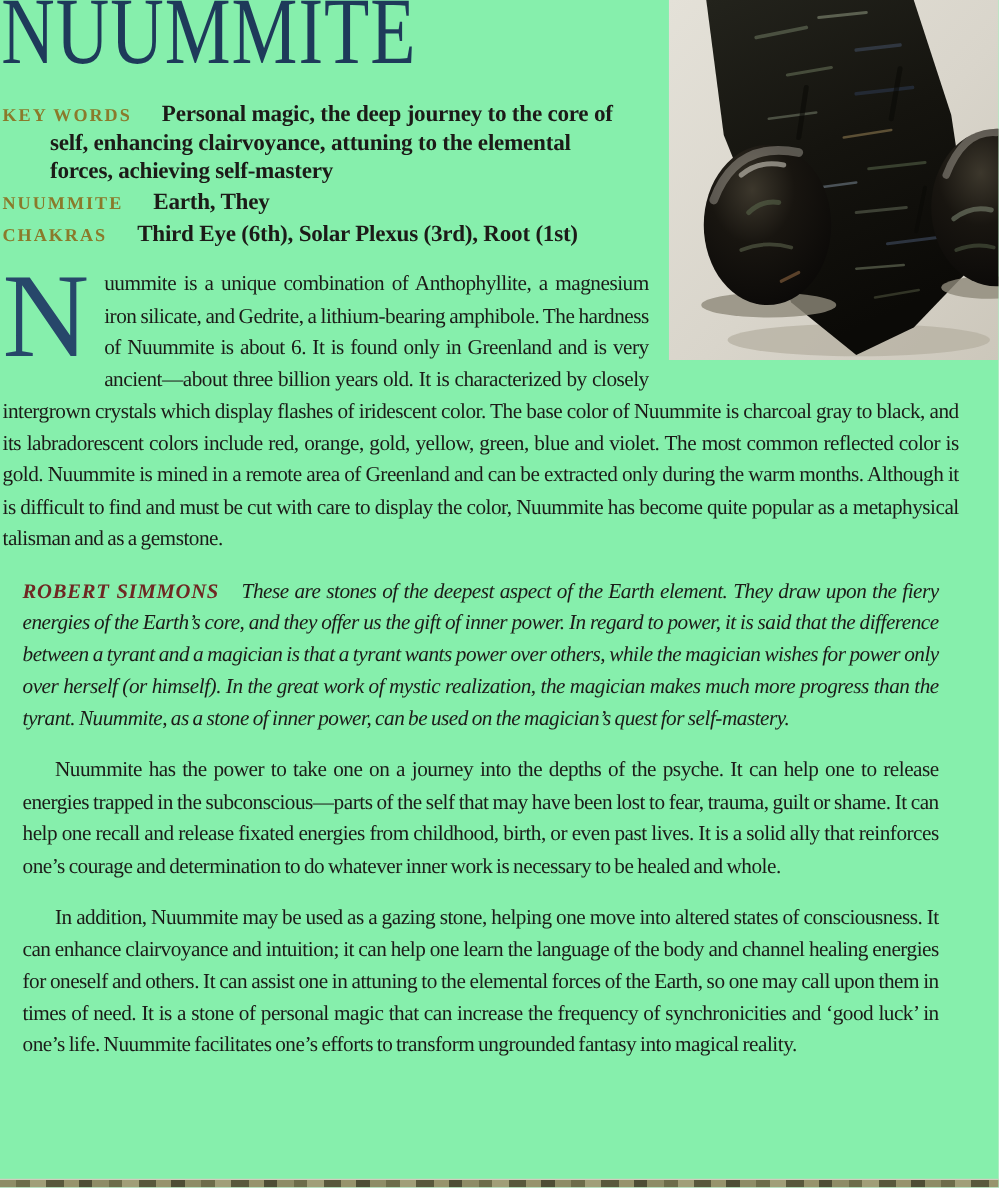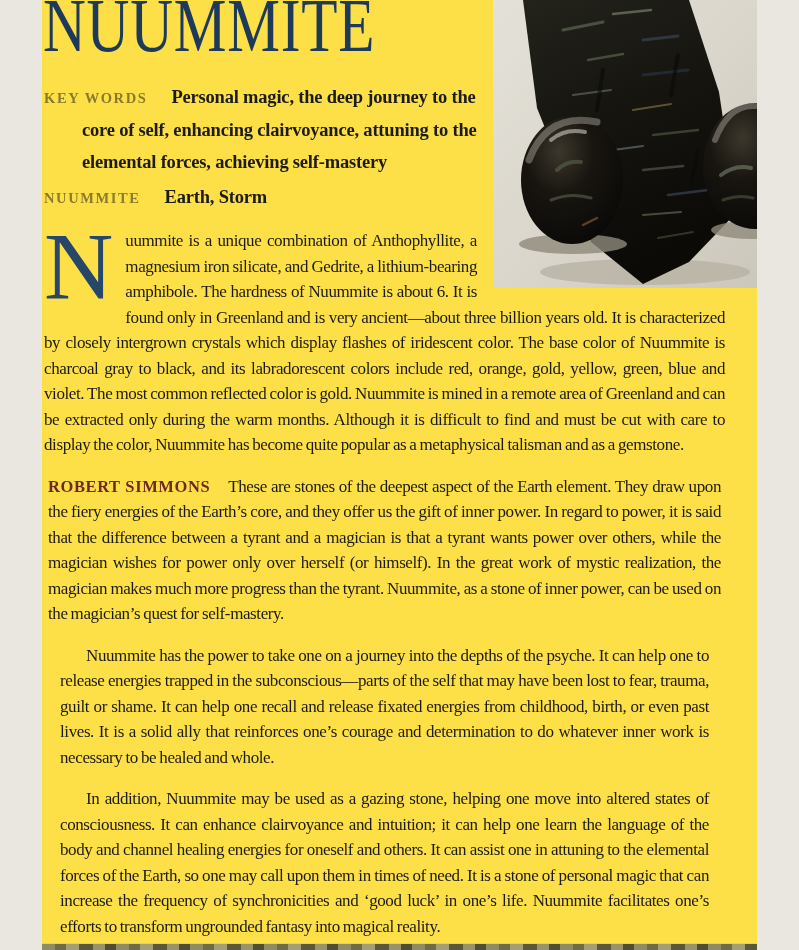--- a/index.html
+++ b/index.html
@@ -1,20 +1,20 @@
 <!DOCTYPE html>
 <html><head>
 <meta charset="utf-8">
 <style>
   html,body{margin:0;padding:0;background:#e9e7e0;}
   .page{
     position:relative;
-    width:715px;height:950px;
+    width:799px;height:950px;
     margin:0 auto;
-    background:#fde047;
+    background:#86efac;
     overflow:hidden;
     font-family:"Liberation Serif", serif;
     color:#1c1b18;
   }
   
   figure.photo{
     float:right;
     width:264px;height:288px;
     margin:0 0 6px 16px;
     padding:0;
@@ -31,21 +31,21 @@
     letter-spacing:1px;
     transform:scaleX(0.78);
     transform-origin:0 50%;
     white-space:nowrap;
   }
   
   .attrs{margin:30px 32px 0 2px;max-width:505px;}
   .attr{
     font-weight:bold;
     font-size:18.5px;
-    line-height:32px;
+    line-height:22px;
     letter-spacing:-0.2px;
     padding-left:38px;
     text-indent:-38px;
     margin:0 0 3px 0;
   }
   .attr-label{
     font-size:14.5px;
     color:#8a7a2b;
     letter-spacing:1.6px;
     margin-right:24px;
@@ -72,21 +72,21 @@
   }
   .author-block{margin-top:16px;}
   .author-name{
     font-size:16.5px;
     font-weight:bold;
     color:#6f2823;
     letter-spacing:0.6px;
     margin-right:18px;
   }
   p.ind{margin:16px;text-indent:26px;}
-  p.flat{margin:4px;}
+  p.flat{margin:16px;font-style:italic;}
   
   .bottom-strip{
     position:absolute;left:0;right:0;bottom:0;height:6px;
     background:
       repeating-linear-gradient(90deg,
         #8e8c66 0 13px, #6d6c4a 13px 24px,
         #a19e78 24px 37px, #59583c 37px 51px,
         #97936c 51px 63px, #4e4d35 63px 74px);
     border-top:1px solid #cfccbd;
   }
@@ -151,21 +151,22 @@
       <path d="M222,140 Q236,104 262,106" stroke="#d9d5c8" stroke-width="6" fill="none" opacity="0.35" stroke-linecap="round"></path>
       <path d="M228,175 Q242,164 258,168" stroke="#8a957f" stroke-width="4" fill="none" opacity="0.5" stroke-linecap="round"></path>
       <path d="M230,200 Q246,194 260,198" stroke="#5f6f52" stroke-width="3" fill="none" opacity="0.45" stroke-linecap="round"></path>
     </svg>
   </figure>
 
   <h1 class="title">NUUMMITE</h1>
 
   <div class="attrs">
     <p class="attr"><span class="attr-label">KEY WORDS</span><span>Personal magic, the deep journey to the core of self, enhancing clairvoyance, attuning to the elemental forces, achieving self-mastery</span></p>
-    <p class="attr"><span class="attr-label">NUUMMITE</span><span>Earth, Storm</span></p>
+    <p class="attr"><span class="attr-label">NUUMMITE</span><span>Earth, They</span></p>
+    <p class="attr"><span class="attr-label">CHAKRAS</span><span>Third Eye (6th), Solar Plexus (3rd), Root (1st)</span></p>
   </div>
 
   <p class="body-text intro"><span class="dropcap">N</span><span>uummite is a unique combination of Anthophyllite, a magnesium iron silicate, and Gedrite, a lithium-bearing amphibole. The hardness of Nuummite is about 6. It is found only in Greenland and is very ancient—about three billion years old. It is characterized by closely intergrown crystals which display flashes of iridescent color. The base color of Nuummite is charcoal gray to black, and its labradorescent colors include red, orange, gold, yellow, green, blue and violet. The most common reflected color is gold. Nuummite is mined in a remote area of Greenland and can be extracted only during the warm months. Although it is difficult to find and must be cut with care to display the color, Nuummite has become quite popular as a metaphysical talisman and as a gemstone.</span></p>
 
   <div class="author-block body-text">
     <p class="flat"><span class="author-name">ROBERT SIMMONS</span><span>These are stones of the deepest aspect of the Earth element. They draw upon the fiery energies of the Earth’s core, and they offer us the gift of inner power. In regard to power, it is said that the difference between a tyrant and a magician is that a tyrant wants power over others, while the magician wishes for power only over herself (or himself). In the great work of mystic realization, the magician makes much more progress than the tyrant. Nuummite, as a stone of inner power, can be used on the magician’s quest for self-mastery.</span></p>
     <p class="ind">Nuummite has the power to take one on a journey into the depths of the psyche. It can help one to release energies trapped in the subconscious—parts of the self that may have been lost to fear, trauma, guilt or shame. It can help one recall and release fixated energies from childhood, birth, or even past lives. It is a solid ally that reinforces one’s courage and determination to do whatever inner work is necessary to be healed and whole.</p>
     <p class="ind">In addition, Nuummite may be used as a gazing stone, helping one move into altered states of consciousness. It can enhance clairvoyance and intuition; it can help one learn the language of the body and channel healing energies for oneself and others. It can assist one in attuning to the elemental forces of the Earth, so one may call upon them in times of need. It is a stone of personal magic that can increase the frequency of synchronicities and ‘good luck’ in one’s life. Nuummite facilitates one’s efforts to transform ungrounded fantasy into magical reality.</p>
   </div>
 

